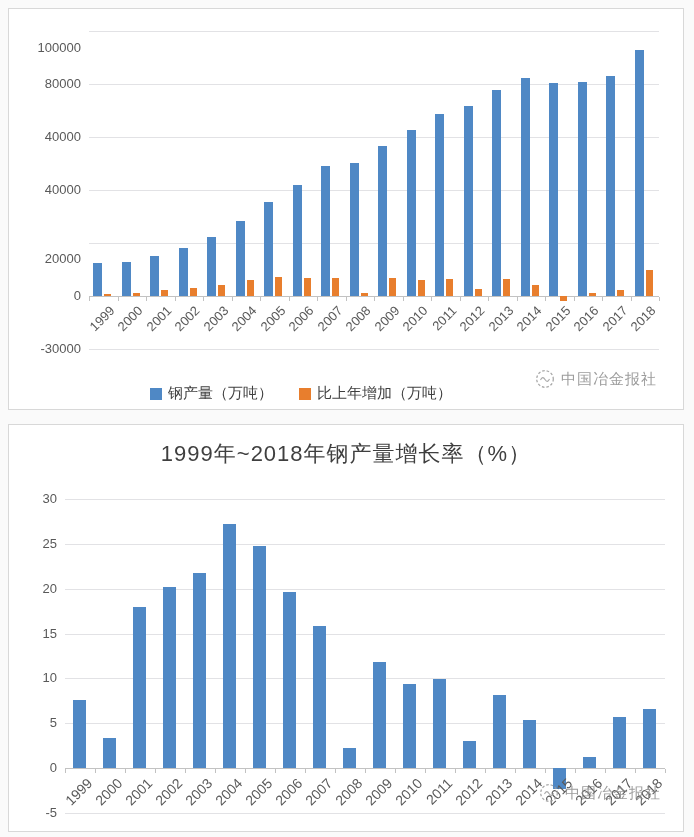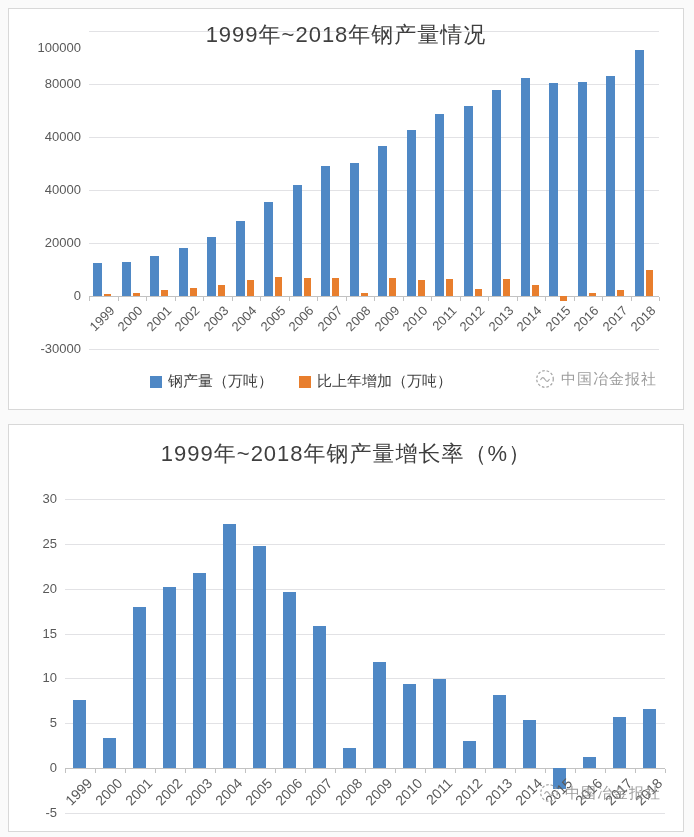--- a/index.html
+++ b/index.html
@@ -20,44 +20,43 @@
   .ytick{position:absolute;left:-78px;width:70px;text-align:right;
     font-size:13px;color:#595959;}
   .xtickmark{position:absolute;width:1px;height:4px;background:#c2c2c2;}
   .bar{position:absolute;}
   .xlabel{position:absolute;font-size:13px;color:#595959;white-space:nowrap;
     transform:translateX(-100%) rotate(-45deg);transform-origin:100% 0;}
   #plot-1 .xlabel{font-size:14px;}
   .legend{position:absolute;top:363px;left:70px;right:160px;display:flex;
     justify-content:center;gap:26px;align-items:center;}
   .legend-item{display:inline-flex;align-items:center;gap:6px;
-    font-size:15px;color:#3f3f3f;white-space:nowrap;}
+    font-size:15px;color:#3f3f3f;white-space:nowrap;margin-top:12px;}
   .swatch{width:12px;height:12px;display:inline-block;}
   .watermark{position:absolute;display:flex;align-items:center;gap:6px;
     color:#8b8b8b;font-size:15px;letter-spacing:1px;opacity:.85;
     white-space:nowrap;z-index:5;}
   #watermark-0{right:26px;top:360px;}
   #watermark-1{right:22px;top:358px;}
 </style>
 </head>
 <body>
 
 <div class="panel" id="panel-0">
-  <div class="chart-title">1999年~2018年钢产量情况</div>
   <div class="plot" id="plot-0">
       <div class="gridline" style="top: 0px;"></div>
       <div class="ytick" style="top: -8px; margin-top: 17px;">100000</div>
       <div class="gridline" style="top: 53px;"></div>
       <div class="ytick" style="top: 45px;">80000</div>
       <div class="gridline" style="top: 106px;"></div>
       <div class="ytick" style="top: 98px;">40000</div>
       <div class="gridline" style="top: 159px;"></div>
       <div class="ytick" style="top: 151px;">40000</div>
       <div class="gridline" style="top: 212px;"></div>
-      <div class="ytick" style="top: 204px;">20000</div>
+      <div class="ytick" style="top: 220px;">20000</div>
       <div class="gridline zero" style="top: 265px;"></div>
       <div class="ytick" style="top: 257px;">0</div>
       <div class="gridline" style="top: 318px;"></div>
       <div class="ytick" style="top: 310px;">-30000</div>
       <div class="xtickmark" style="left: 0px; top: 266px;"></div>
       <div class="xtickmark" style="left: 28.5px; top: 266px;"></div>
       <div class="xtickmark" style="left: 57px; top: 266px;"></div>
       <div class="xtickmark" style="left: 85.5px; top: 266px;"></div>
       <div class="xtickmark" style="left: 114px; top: 266px;"></div>
       <div class="xtickmark" style="left: 142.5px; top: 266px;"></div>

